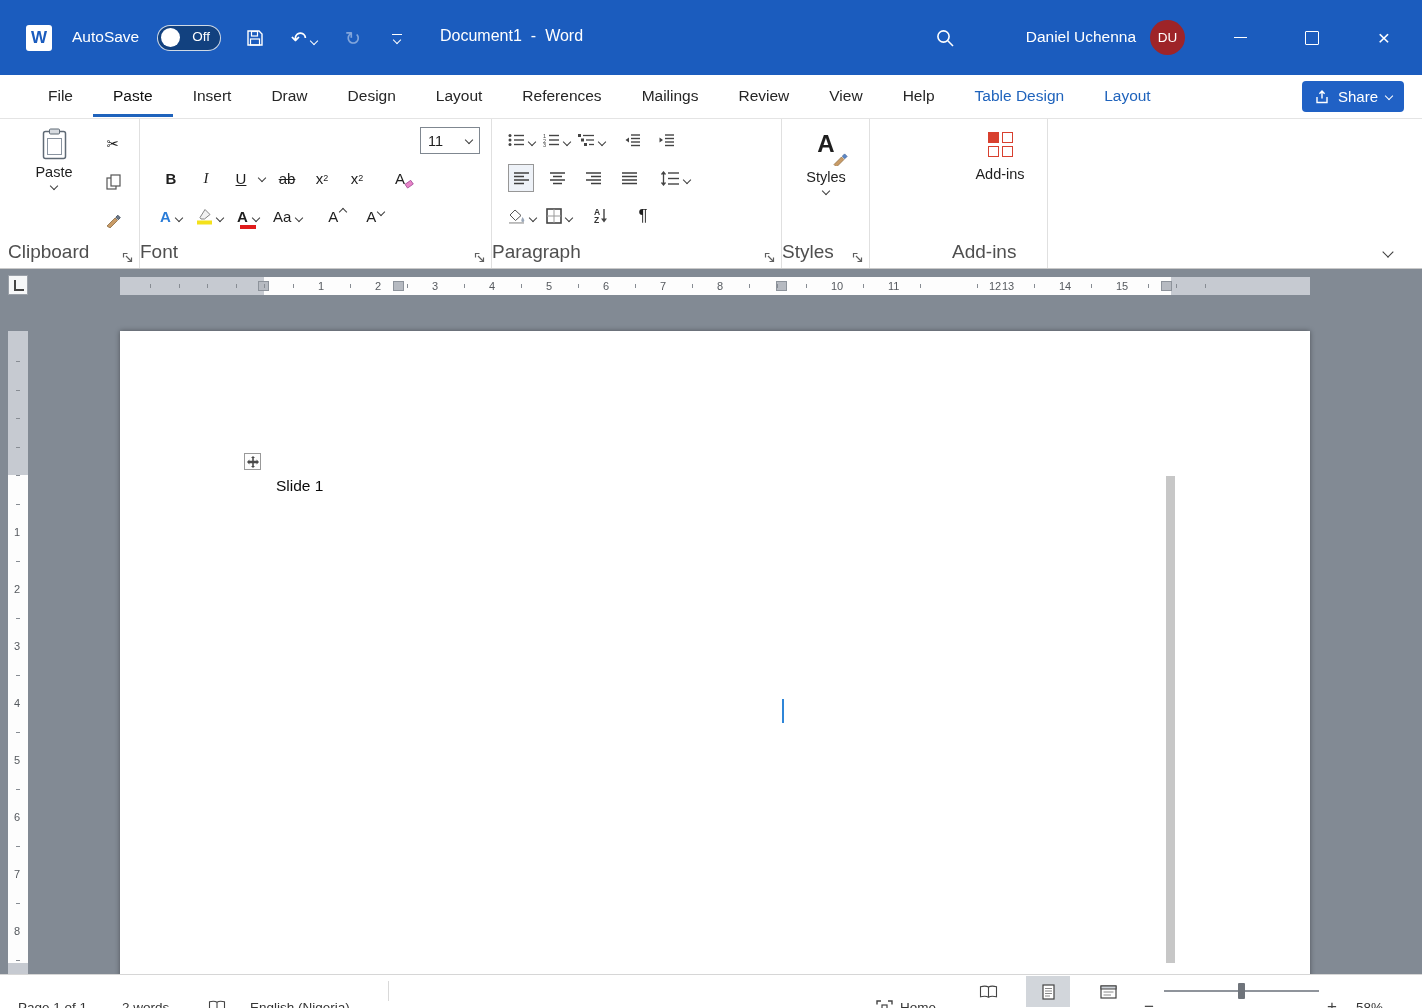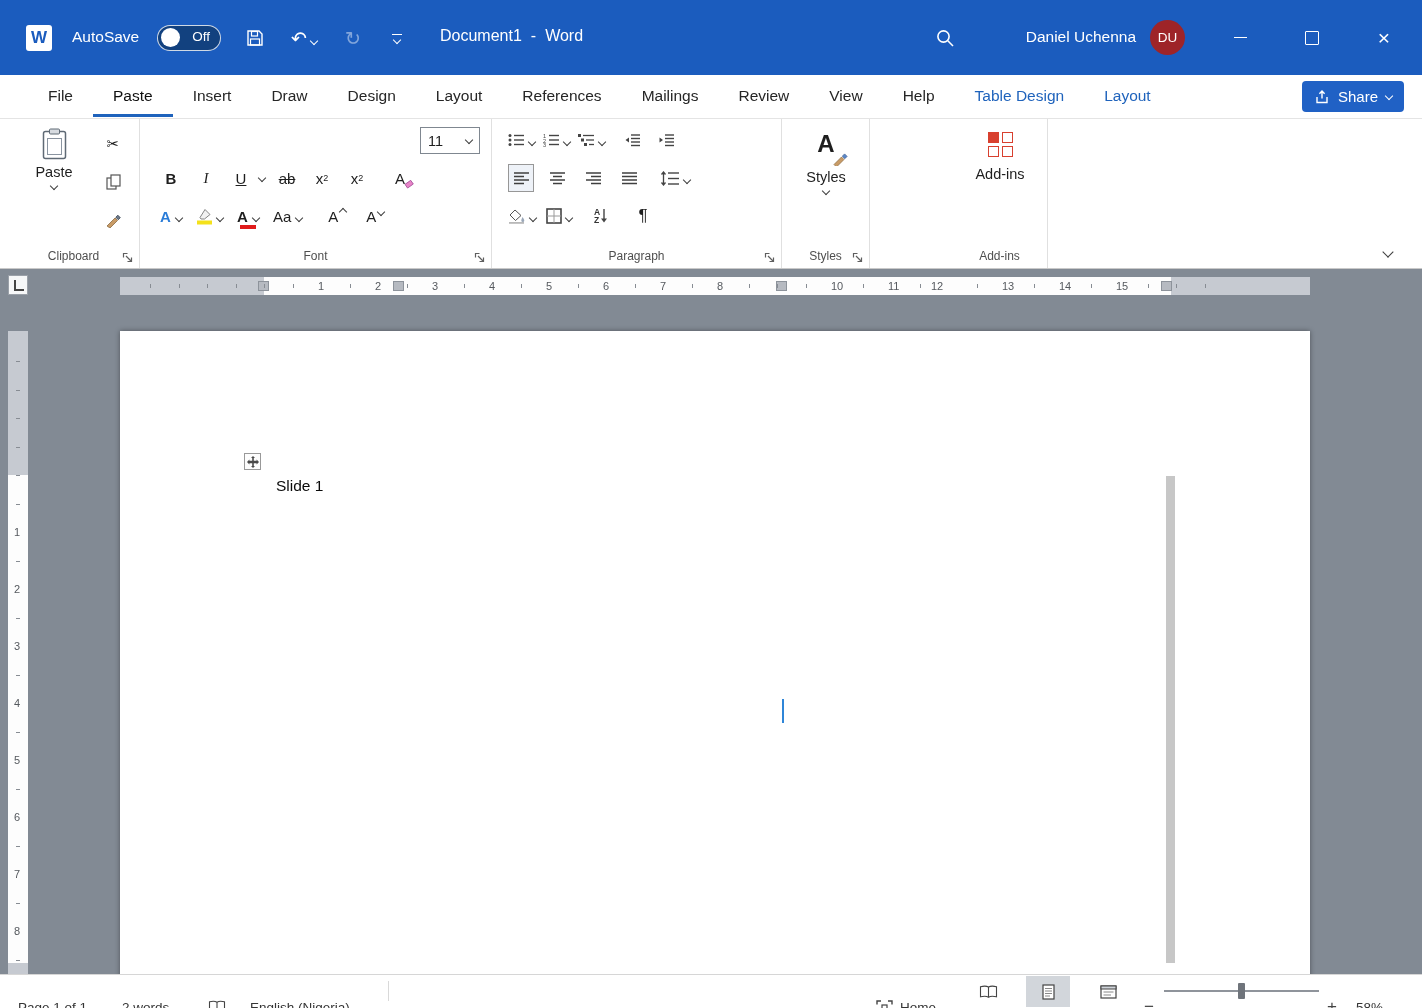--- a/index.html
+++ b/index.html
@@ -28,21 +28,21 @@
   
   .tabrow{position:absolute;top:75px;left:0;width:1422px;height:43px;background:#fff;border-bottom:1px solid #e4e4e4;z-index:35;}
   .tabs{position:absolute;left:28px;top:0;display:flex;}
   .rtab{padding:0 20px;line-height:42px;font-size:15.5px;color:#262626;cursor:pointer;white-space:nowrap;}
   .rtab.active{box-shadow:inset 0 -3px 0 #1f63bc;color:#0f0f0f;}
   .rtab.contextual{color:#1f63bc;}
   .share-btn{position:absolute;right:18px;top:6px;height:31px;background:#2061c5;border-radius:4px;color:#fff;display:flex;align-items:center;gap:8px;padding:0 12px 0 12px;font-size:15px;cursor:pointer;}
   
   .ribbon{position:absolute;top:118px;left:0;width:1422px;height:150px;background:#fff;border-bottom:1px solid #c9c9c9;z-index:30;}
   .rgroup{position:absolute;top:0;height:150px;border-right:1px solid #e0e0e0;box-sizing:border-box;}
-  .glabel{position:absolute;bottom:5px;left:0;right:0;text-align:center;font-size:12px;color:#4f4f4f;}
+  .glabel{position:absolute;bottom:5px;left:0;right:0;font-size:19px;color:#4f4f4f;}
   .launcher{position:absolute;bottom:6px;right:5px;width:12px;height:12px;cursor:pointer;}
   .bigbtn{position:absolute;display:flex;flex-direction:column;align-items:center;gap:3px;cursor:pointer;font-size:14.5px;color:#1e1e1e;}
   .ib{min-width:26px;height:28px;display:flex;align-items:center;justify-content:center;font-size:15px;color:#1e1e1e;position:relative;cursor:pointer;}
   .ib.sel{border:1px solid #979797;background:#eef2f8;box-sizing:border-box;}
   .combo{border:1px solid #7f8790;background:#fff;display:flex;align-items:center;justify-content:space-between;padding:0 7px;height:27px;font-size:14.5px;cursor:pointer;box-sizing:border-box;}
   .cbar{position:absolute;left:50%;transform:translateX(-50%);bottom:1px;width:16px;height:4px;}
   .row{position:absolute;display:flex;align-items:center;}
   .bold-l{font-weight:bold;}
   .ital-l{font-style:italic;font-family:"Liberation Serif",serif;}
   .und-l{text-decoration:underline;}
@@ -464,21 +464,21 @@
   <span class="rnum" style="left: 198px;">1</span>
       <span class="rnum" style="left: 255px;">2</span>
       <span class="rnum" style="left: 312px;">3</span>
       <span class="rnum" style="left: 369px;">4</span>
       <span class="rnum" style="left: 426px;">5</span>
       <span class="rnum" style="left: 483px;">6</span>
       <span class="rnum" style="left: 540px;">7</span>
       <span class="rnum" style="left: 597px;">8</span>
       <span class="rnum" style="left: 711px;">10</span>
       <span class="rnum" style="left: 768px;">11</span>
-      <span class="rnum" style="left: 811px; text-align: right;">12</span>
+      <span class="rnum" style="left: 869px; text-align: right;">12</span>
       <span class="rnum" style="left: 882px;">13</span>
       <span class="rnum" style="left: 939px;">14</span>
       <span class="rnum" style="left: 996px;">15</span>
       <i class="rtick" style="left: 30px;"></i>
       <i class="rtick" style="left: 58.5px;"></i>
       <i class="rtick" style="left: 87px;"></i>
       <i class="rtick" style="left: 115.5px;"></i>
       <i class="rtick" style="left: 144px;"></i>
       <i class="rtick" style="left: 172.5px;"></i>
       <i class="rtick" style="left: 229.5px;"></i>

